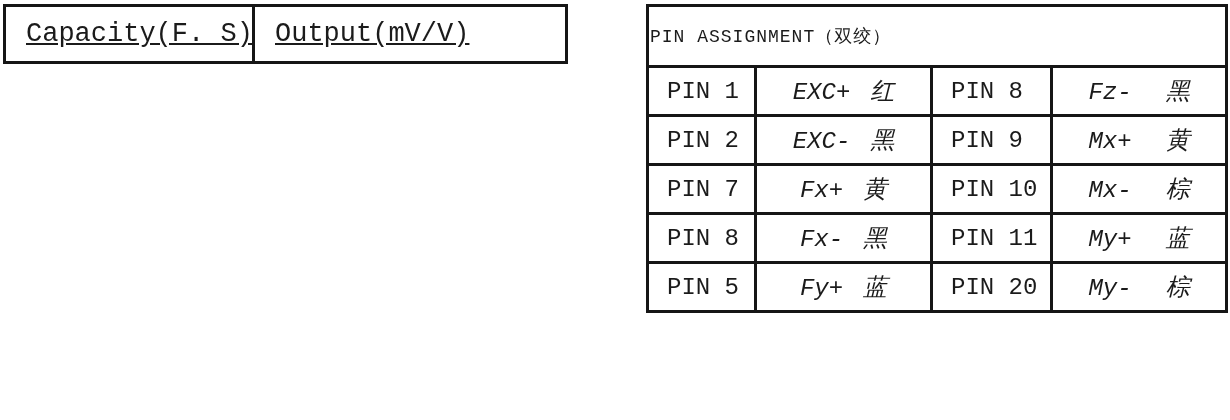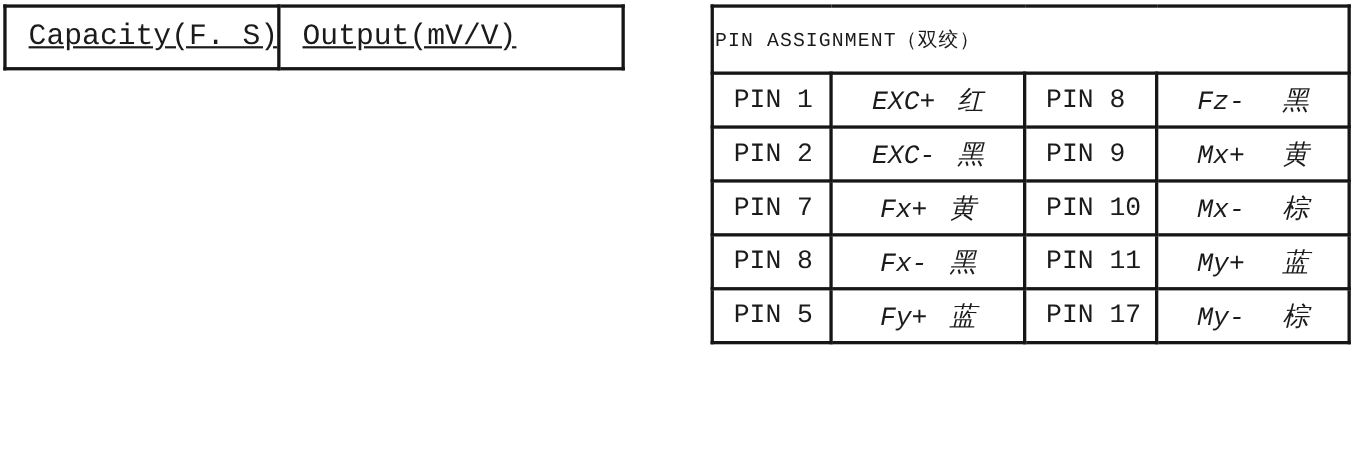--- a/index.html
+++ b/index.html
@@ -131,17 +131,17 @@
     </tr>
     <tr>
       <td class="pin-cell">PIN 8</td>
       <td class="sig-cell"><span>Fx-</span><span class="wire-l">黑</span></td>
       <td class="pin-cell">PIN 11</td>
       <td class="sig-cell"><span>My+</span><span class="wire-r">蓝</span></td>
     </tr>
     <tr>
       <td class="pin-cell">PIN 5</td>
       <td class="sig-cell"><span>Fy+</span><span class="wire-l">蓝</span></td>
-      <td class="pin-cell">PIN 17</td>
+      <td class="pin-cell">PIN 20</td>
       <td class="sig-cell"><span>My-</span><span class="wire-r">棕</span></td>
     </tr>
   </tbody>
 </table>
 
 </body></html>

